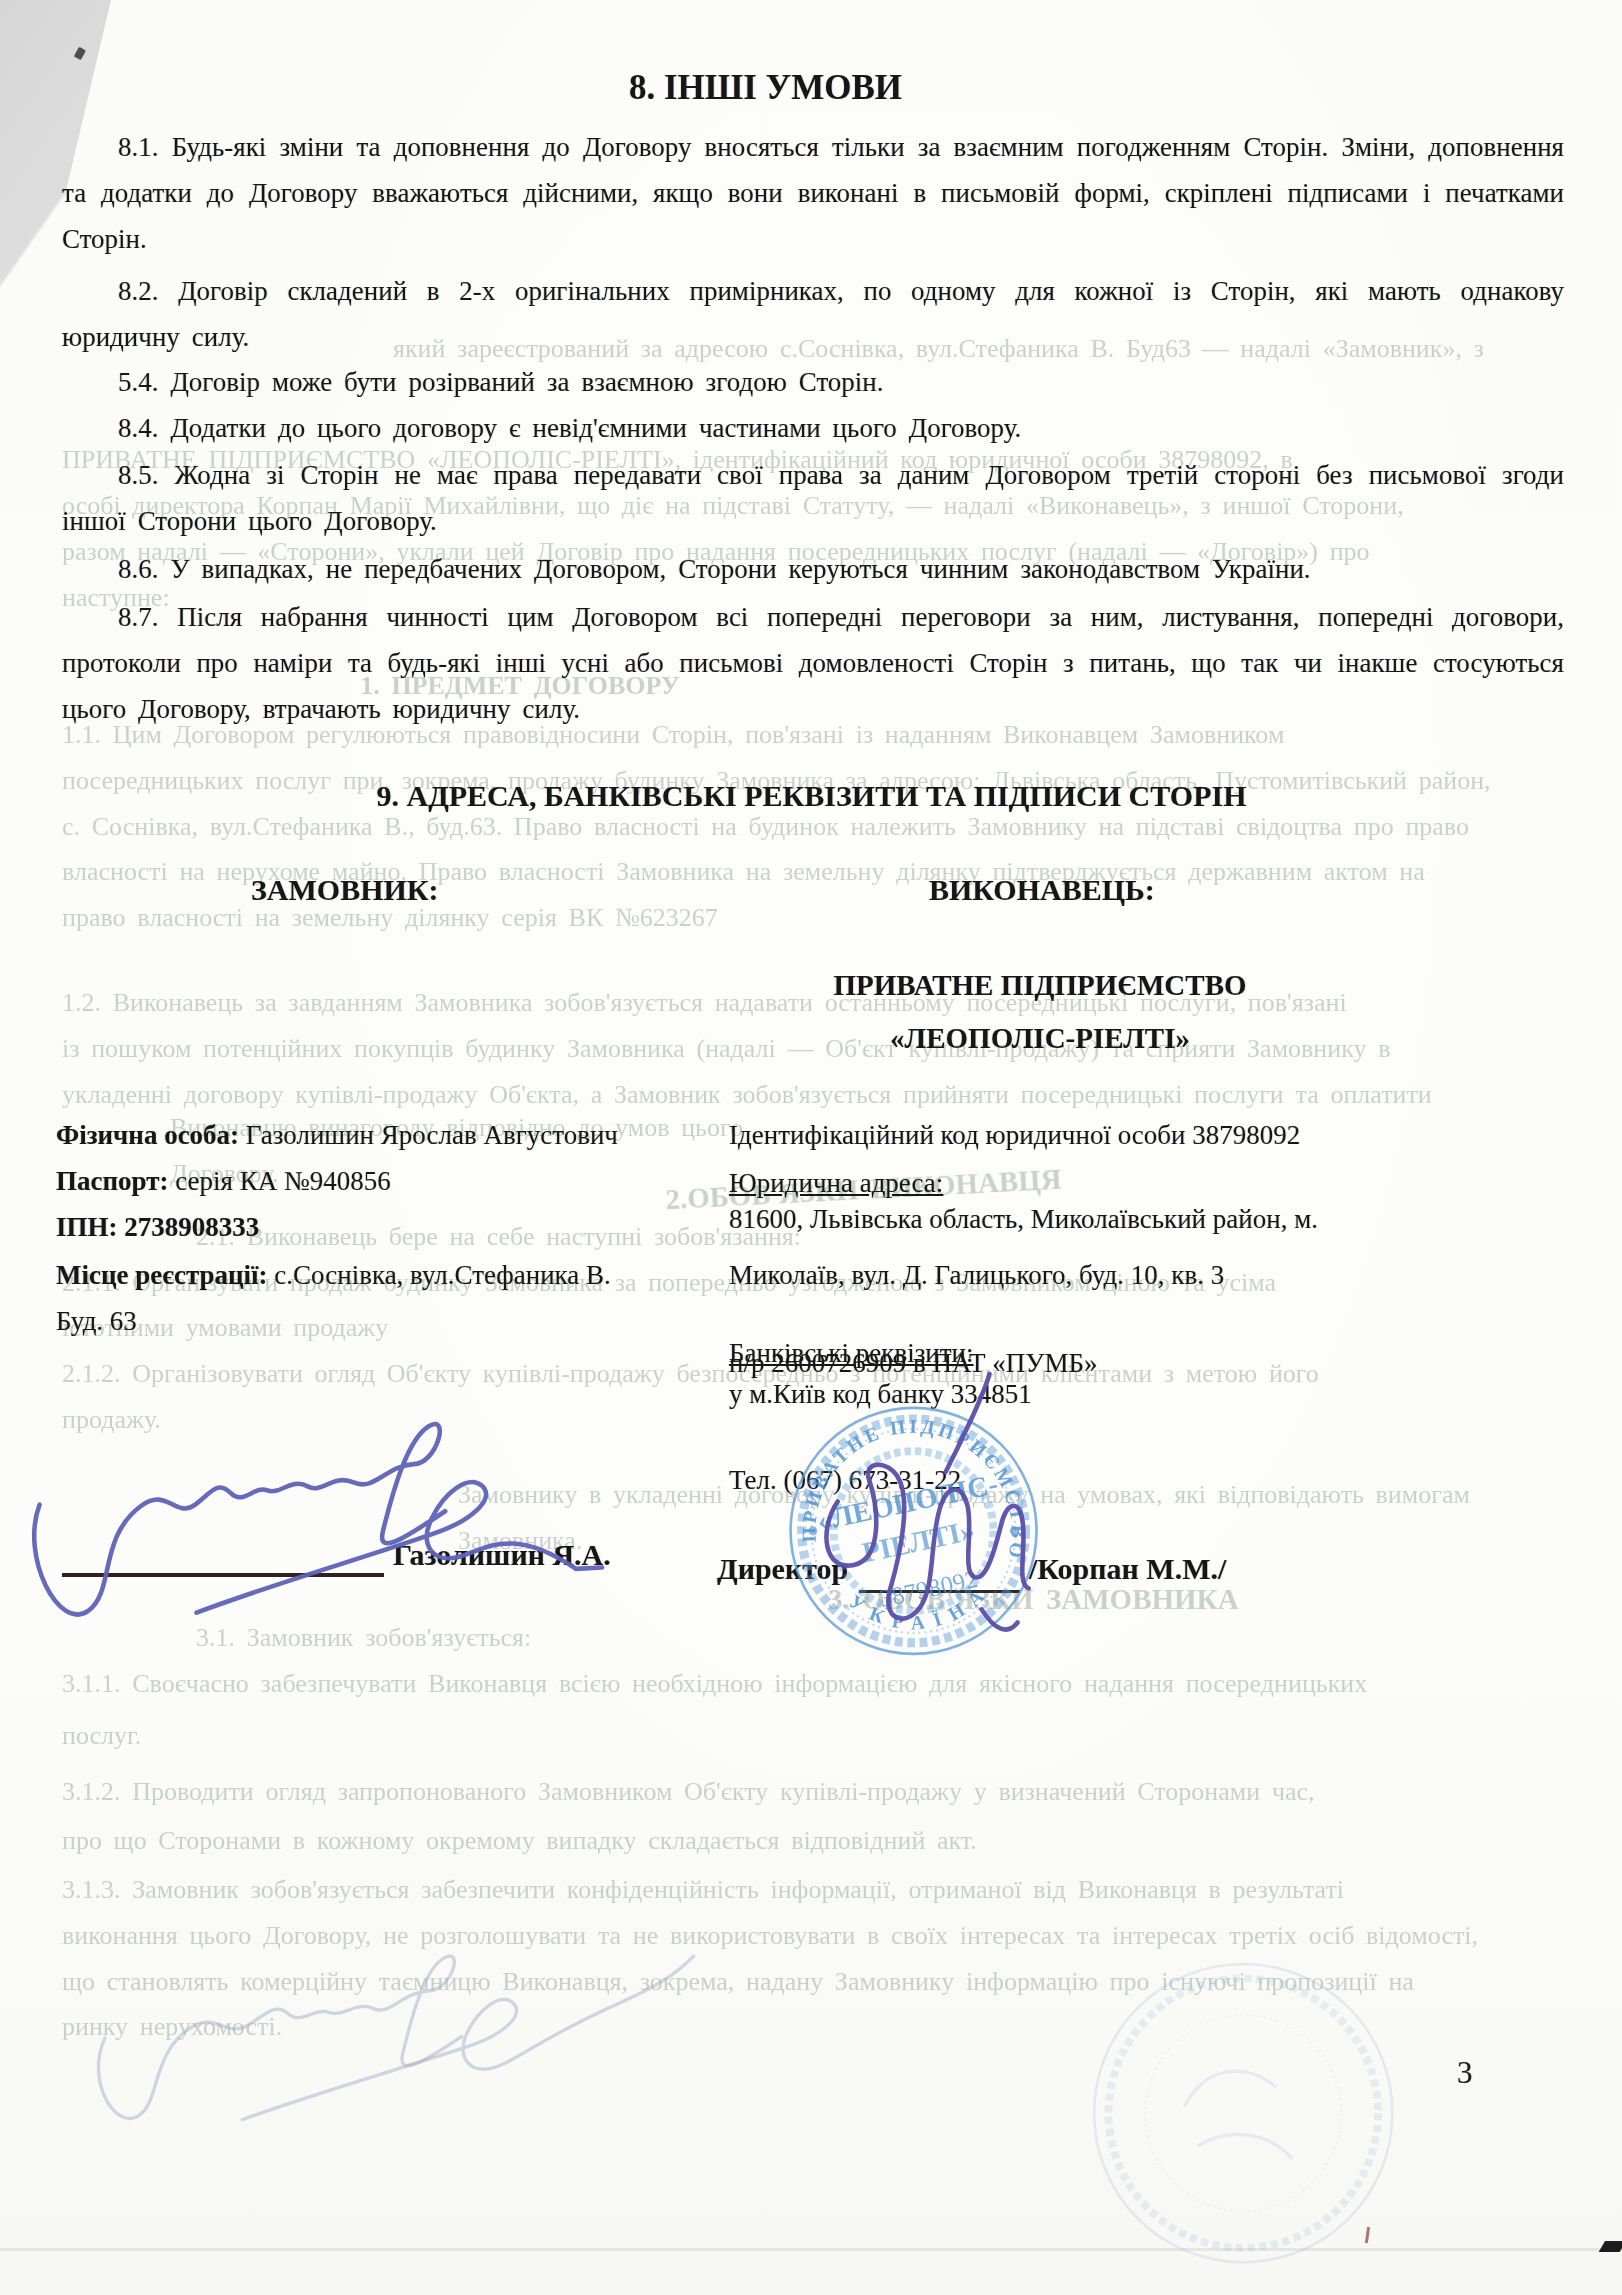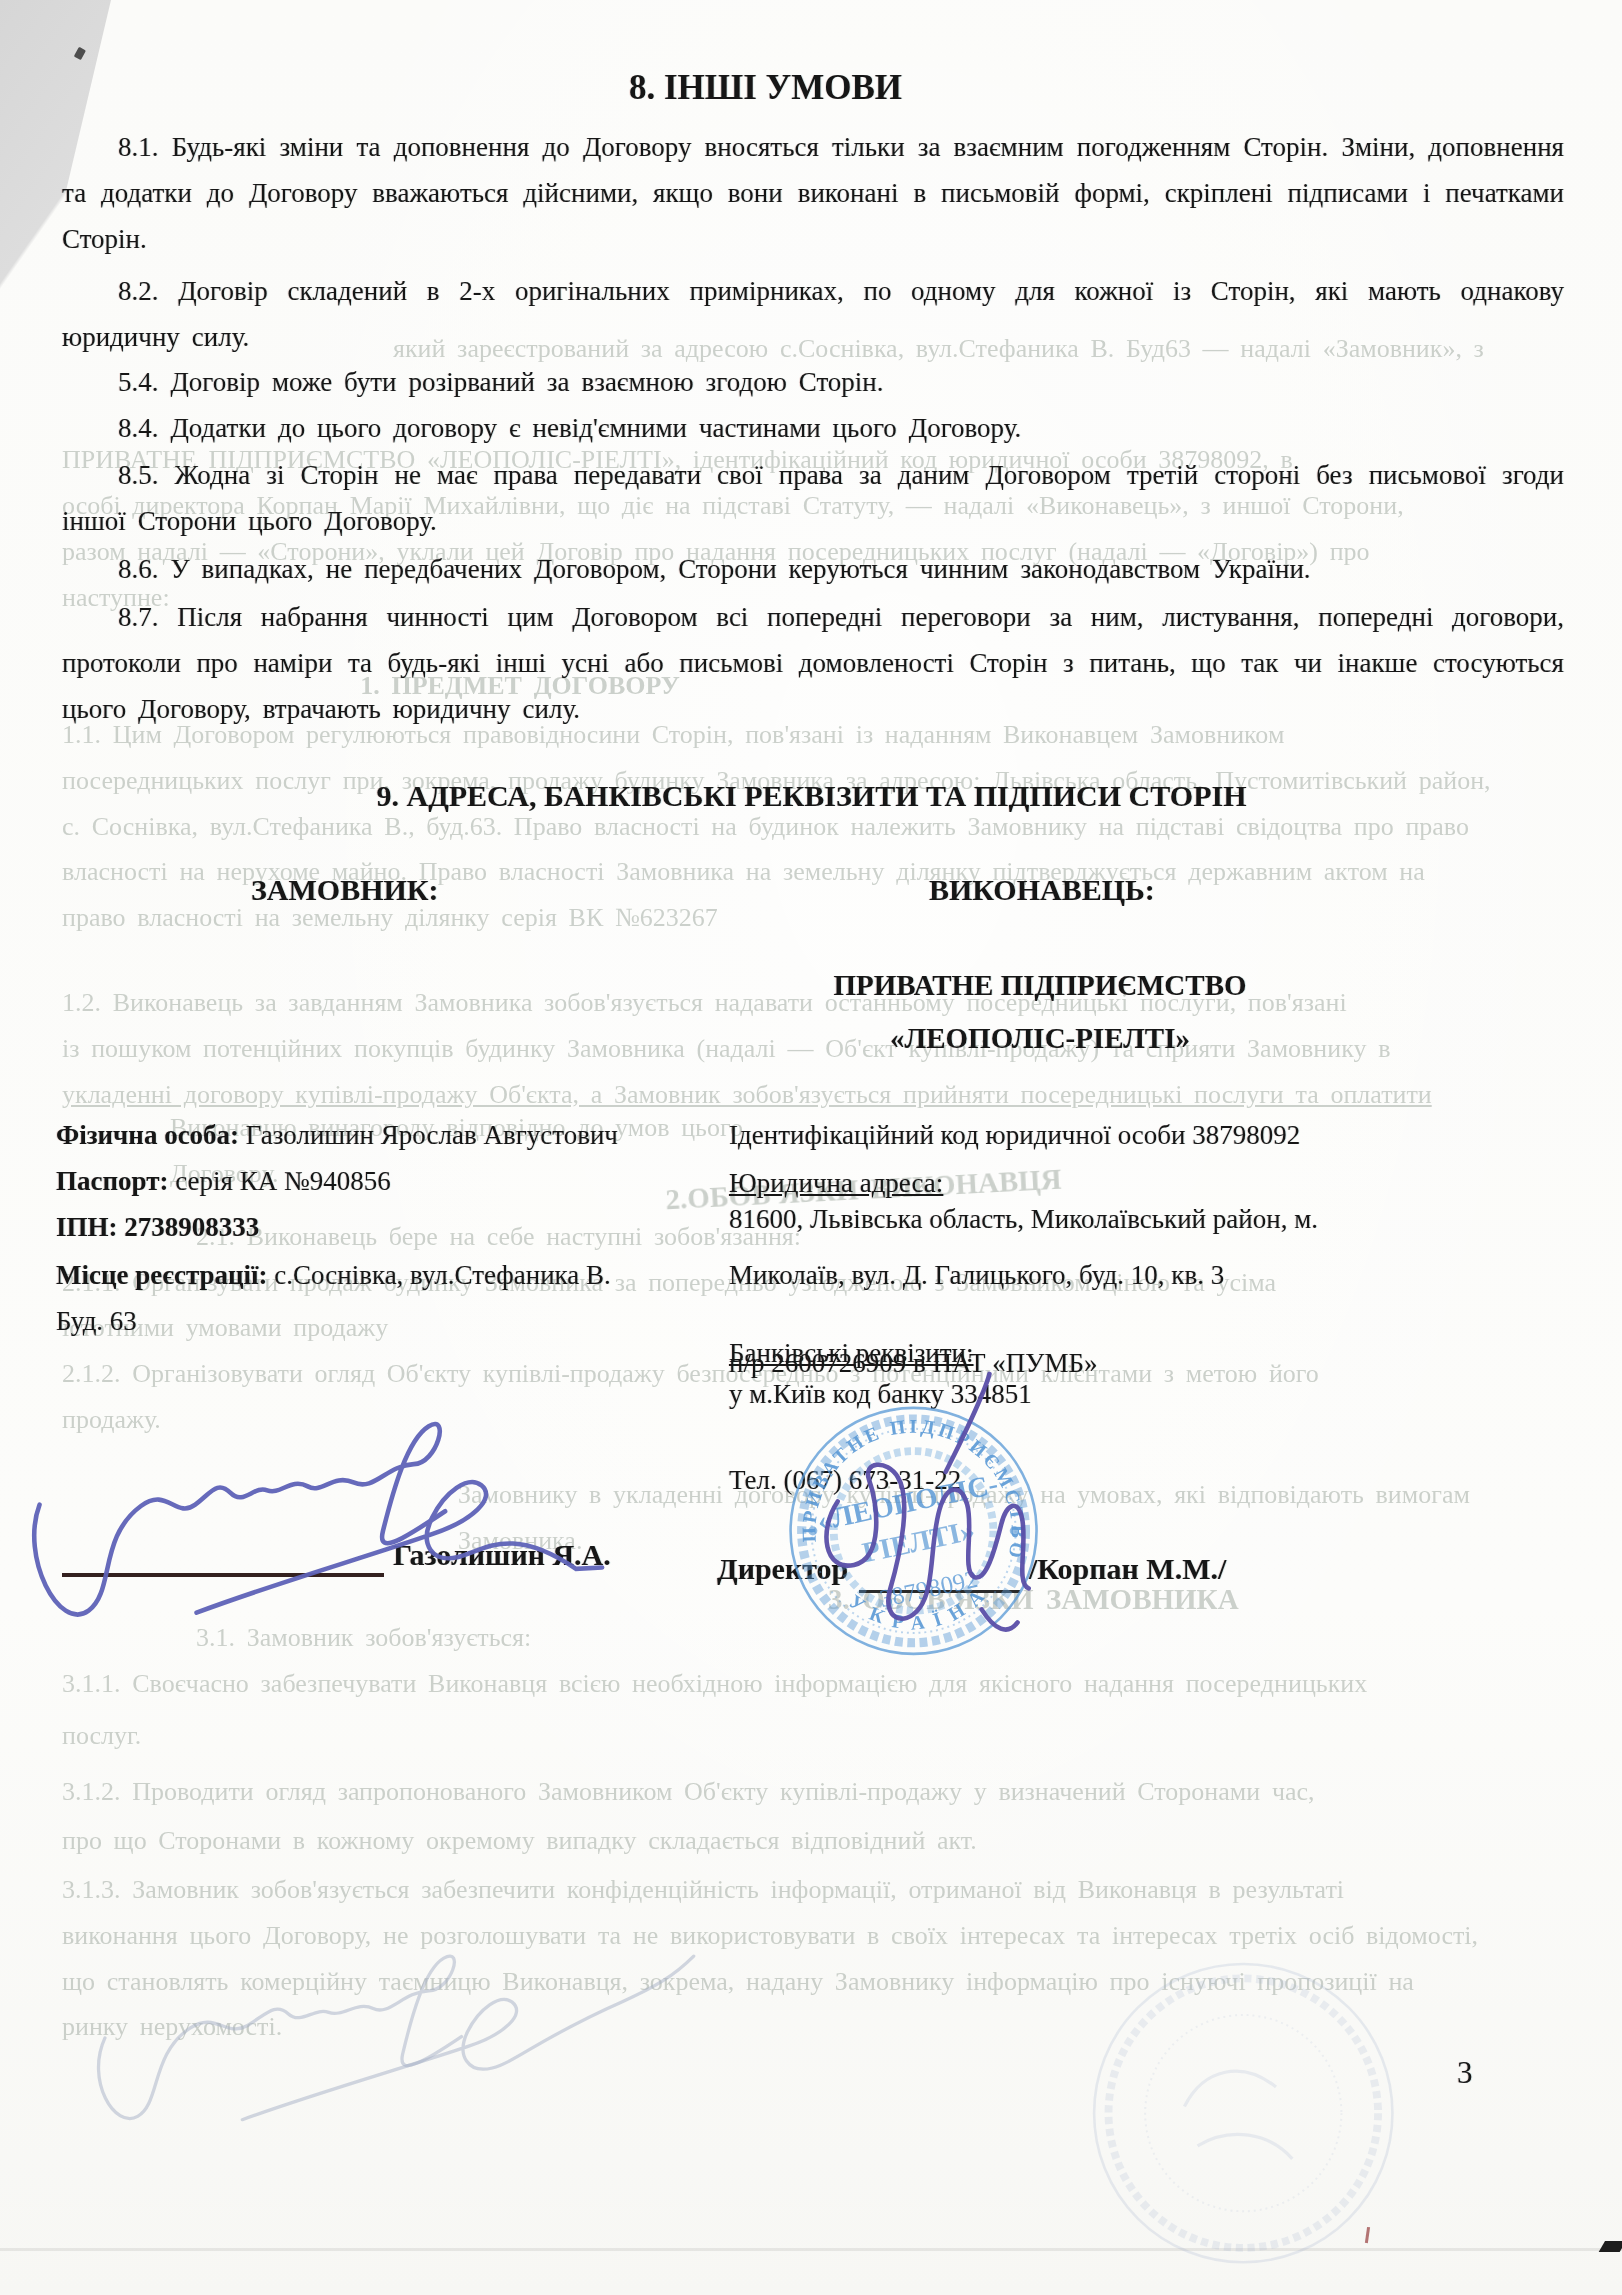--- a/index.html
+++ b/index.html
@@ -48,21 +48,21 @@
       <div class="ghost" style="top: 529px; left: 62px; width: 1502px; text-align: justify;">разом надалі — «Сторони», уклали цей Договір про надання посередницьких послуг (надалі — «Договір») про</div>
       <div class="ghost" style="top: 575px; left: 62px; width: 393px; text-align: left;">наступне:</div>
       <div class="ghost" style="top: 663px; left: 62px; width: 916px; text-align: center; font-weight: bold;">1. ПРЕДМЕТ ДОГОВОРУ</div>
       <div class="ghost" style="top: 712px; left: 62px; width: 1502px; text-align: justify;">1.1. Цим Договором регулюються правовідносини Сторін, пов'язані із наданням Виконавцем Замовником</div>
       <div class="ghost" style="top: 758px; left: 62px; width: 1502px; text-align: justify;">посередницьких послуг при, зокрема, продажу будинку Замовника за адресою: Львівська область, Пустомитівський район,</div>
       <div class="ghost" style="top: 804px; left: 62px; width: 1502px; text-align: justify;">с. Соснівка, вул.Стефаника В., буд.63. Право власності на будинок належить Замовнику на підставі свідоцтва про право</div>
       <div class="ghost" style="top: 849px; left: 62px; width: 1502px; text-align: justify;">власності на нерухоме майно.  Право власності Замовника на земельну ділянку підтверджується державним актом на</div>
       <div class="ghost" style="top: 895px; left: 62px; width: 982px; text-align: left;">право власності на земельну ділянку серія ВК №623267</div>
       <div class="ghost" style="top: 980px; left: 62px; width: 1502px; text-align: justify;">1.2.  Виконавець за завданням Замовника  зобов'язується надавати останньому посередницькі послуги, пов'язані</div>
       <div class="ghost" style="top: 1026px; left: 62px; width: 1502px; text-align: justify;">із пошуком потенційних покупців будинку Замовника (надалі — Об'єкт купівлі-продажу) та сприяти Замовнику в</div>
-      <div class="ghost" style="top: 1072px; left: 62px; width: 1502px; text-align: justify; text-decoration: underline;">укладенні договору купівлі-продажу Об'єкта, а Замовник зобов'язується прийняти посередницькі послуги та оплатити</div>
+      <div class="ghost" style="top: 1072px; left: 62px; width: 1502px; text-align: justify;">укладенні договору купівлі-продажу Об'єкта, а Замовник зобов'язується прийняти посередницькі послуги та оплатити</div>
       <div class="ghost" style="top: 1105px; left: 170px; width: 622px; text-align: left;">Виконавцю винагороду відповідно до умов цього Договору.</div>
       <div class="ghost" style="top: 1166px; left: 654px; width: 419px; text-align: center; font-weight: bold; font-size: 29px; transform: rotate(-3deg);">2.ОБОВ'ЯЗКИ  ВИКОНАВЦЯ</div>
       <div class="ghost" style="top: 1214px; left: 196px; width: 1112px; text-align: left;">2.1. Виконавець бере на себе наступні зобов'язання:</div>
       <div class="ghost" style="top: 1260px; left: 62px; width: 1502px; text-align: justify;">2.1.1. Організувати продаж будинку Замовника за попередньо узгодженою з Замовником ціною та усіма</div>
       <div class="ghost" style="top: 1305px; left: 62px; width: 589px; text-align: left;">істотними умовами продажу</div>
       <div class="ghost" style="top: 1351px; left: 62px; width: 1502px; text-align: justify;">2.1.2. Організовувати огляд Об'єкту купівлі-продажу безпосередньо з потенційними клієнтами з метою його</div>
       <div class="ghost" style="top: 1397px; left: 62px; width: 327px; text-align: left;">продажу.</div>
       <div class="ghost" style="top: 1472px; left: 458px; width: 1106px; text-align: left;">Замовнику в укладенні договору купівлі-продажу на умовах, які відповідають вимогам Замовника.</div>
       <div class="ghost" style="top: 1576px; left: 828px; width: 654px; text-align: left; font-weight: bold; font-size: 29px;">3. ОБОВ'ЯЗКИ ЗАМОВНИКА</div>
       <div class="ghost" style="top: 1615px; left: 196px; width: 785px; text-align: left;">3.1. Замовник зобов'язується:</div>

